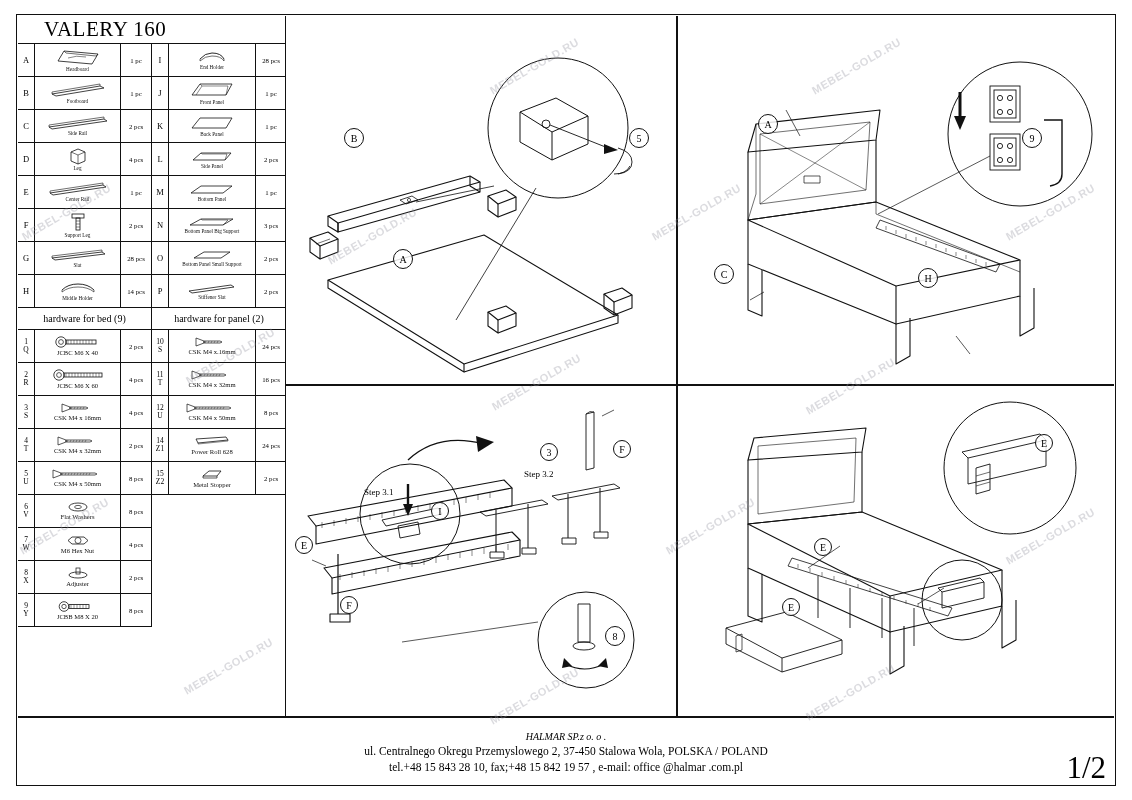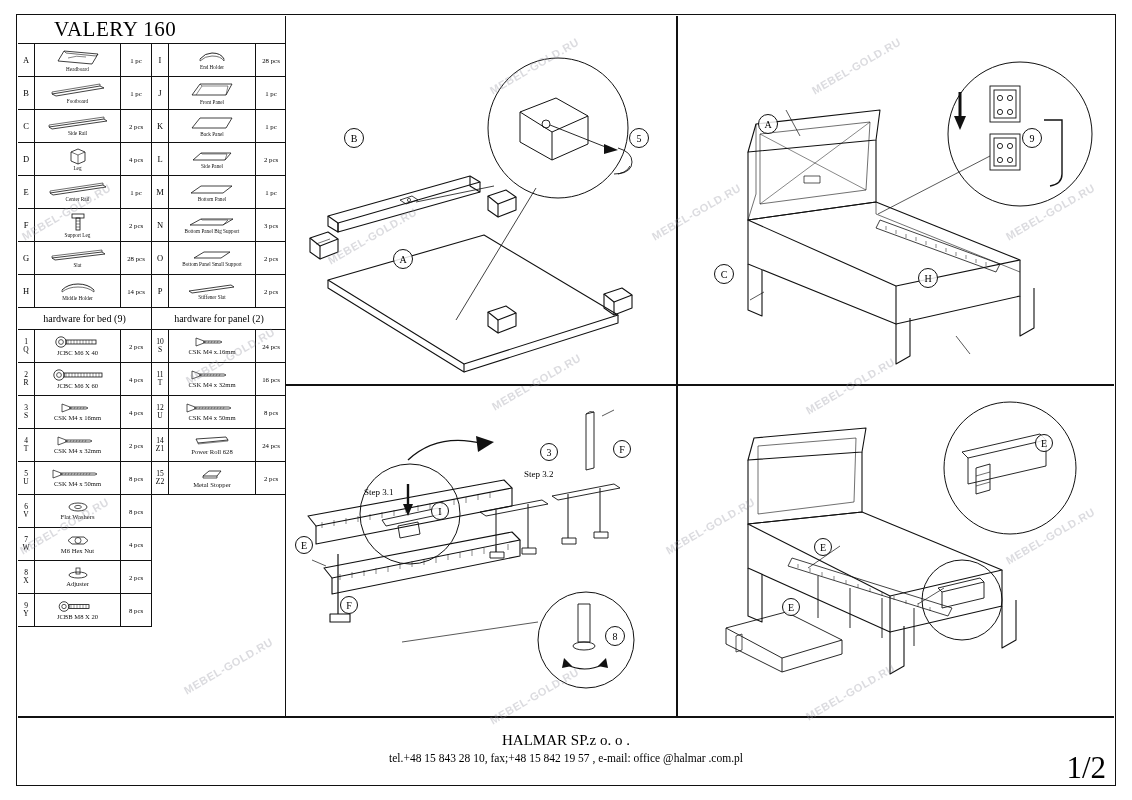--- a/index.html
+++ b/index.html
@@ -31,21 +31,21 @@
   .title-bar {
     position: absolute;
     left: 0; top: 0;
     width: 268px; height: 28px;
     border-bottom: 1.5px solid #111;
     display: flex; align-items: center;
   }
   .title-bar .title {
     font-size: 21px; font-weight: 400;
     letter-spacing: .5px;
-    padding-left: 36px;
+    padding-left: 26px;
     font-family: "Liberation Serif", serif;
   }
   .grid2 {
     position: absolute;
     left: 0; top: 28px;
     width: 268px;
     display: flex;
   }
   .gcol { width: 134px; border-right: 1px solid #111; }
   .gcol.last { border-right: none; }
@@ -111,21 +111,21 @@
   
   .footer {
     position: absolute;
     left: 18px; top: 722px;
     width: 1096px; height: 62px;
     text-align: center;
     font-size: 11.5px;
     line-height: 1.38;
     padding-top: 8px;
   }
-  .footer .l1 { font-size: 15px; }
+  .footer .l1 { font-size: 10px; font-style: italic; }
   .page-no {
     position: absolute;
     right: 26px; bottom: 14px;
     font-size: 31px;
     font-family: "Liberation Serif", serif;
   }
   
   .wm {
     position: absolute;
     font-family: "Liberation Sans", sans-serif;
@@ -809,20 +809,21 @@
       <path d="M248 196 L290 186 L294 190 L252 200 Z"></path>
       <path d="M252 200 L252 216 L294 206 L294 190"></path>
     </g>
   </svg>
   <div class="circ" style="left:1035px; top:434px; width:18px; height:18px;">E</div>
   <div class="circ" style="left:814px; top:538px; width:18px; height:18px;">E</div>
   <div class="circ" style="left:782px; top:598px; width:18px; height:18px;">E</div>
 
   <div class="footer">
     <div class="l1">HALMAR SP.z o. o .</div>
+    <div>ul. Centralnego Okregu Przemyslowego 2, 37-450 Stalowa Wola, POLSKA / POLAND</div>
     <div>tel.+48 15 843 28 10, fax;+48 15 842 19 57 , e-mail: office @halmar .com.pl</div>
   </div>
   <div class="page-no">1/2</div>
 
   <div class="wm" style="left:180px; top:350px;">MEBEL-GOLD.RU</div>
   <div class="wm" style="left:178px; top:660px;">MEBEL-GOLD.RU</div>
   <div class="wm" style="left:322px; top:230px;">MEBEL-GOLD.RU</div>
   <div class="wm" style="left:484px; top:60px;">MEBEL-GOLD.RU</div>
   <div class="wm" style="left:486px; top:376px;">MEBEL-GOLD.RU</div>
   <div class="wm" style="left:484px; top:690px;">MEBEL-GOLD.RU</div>

